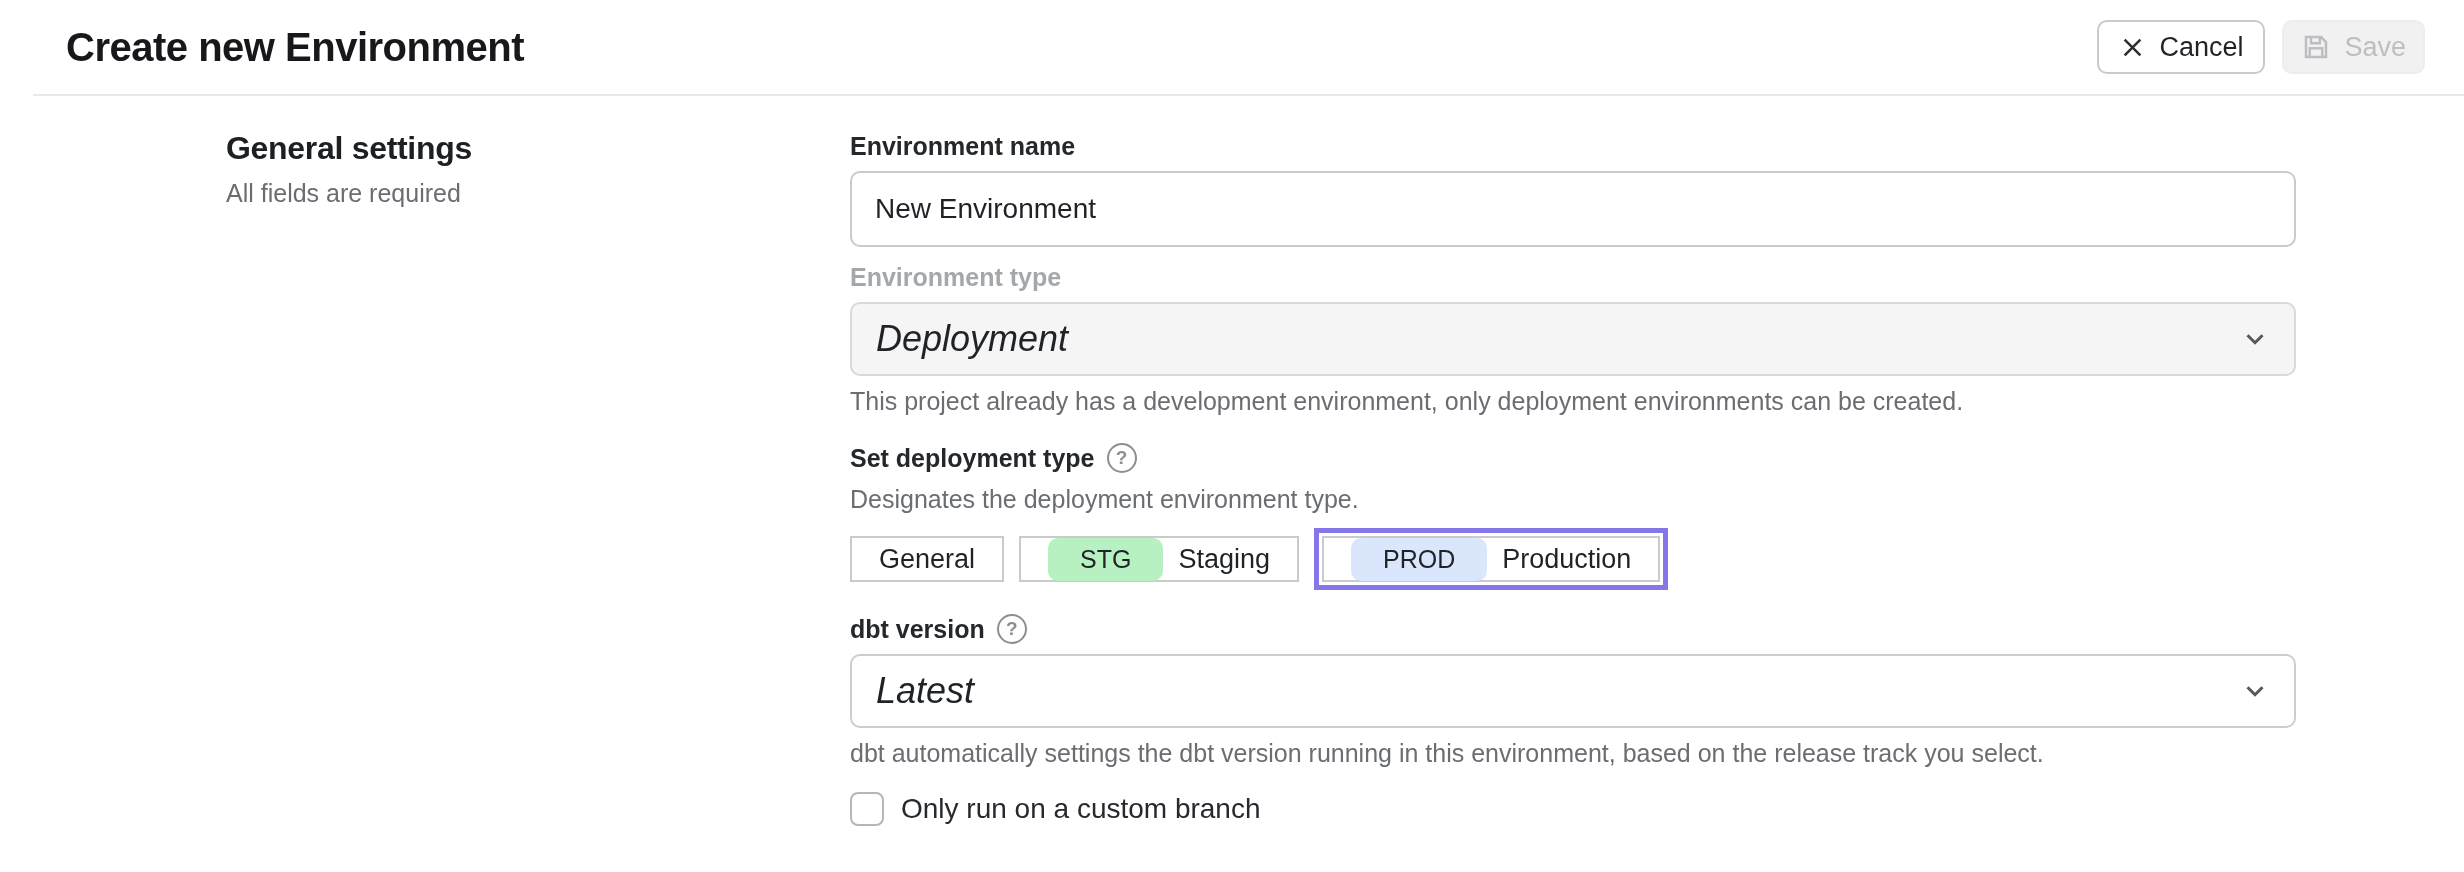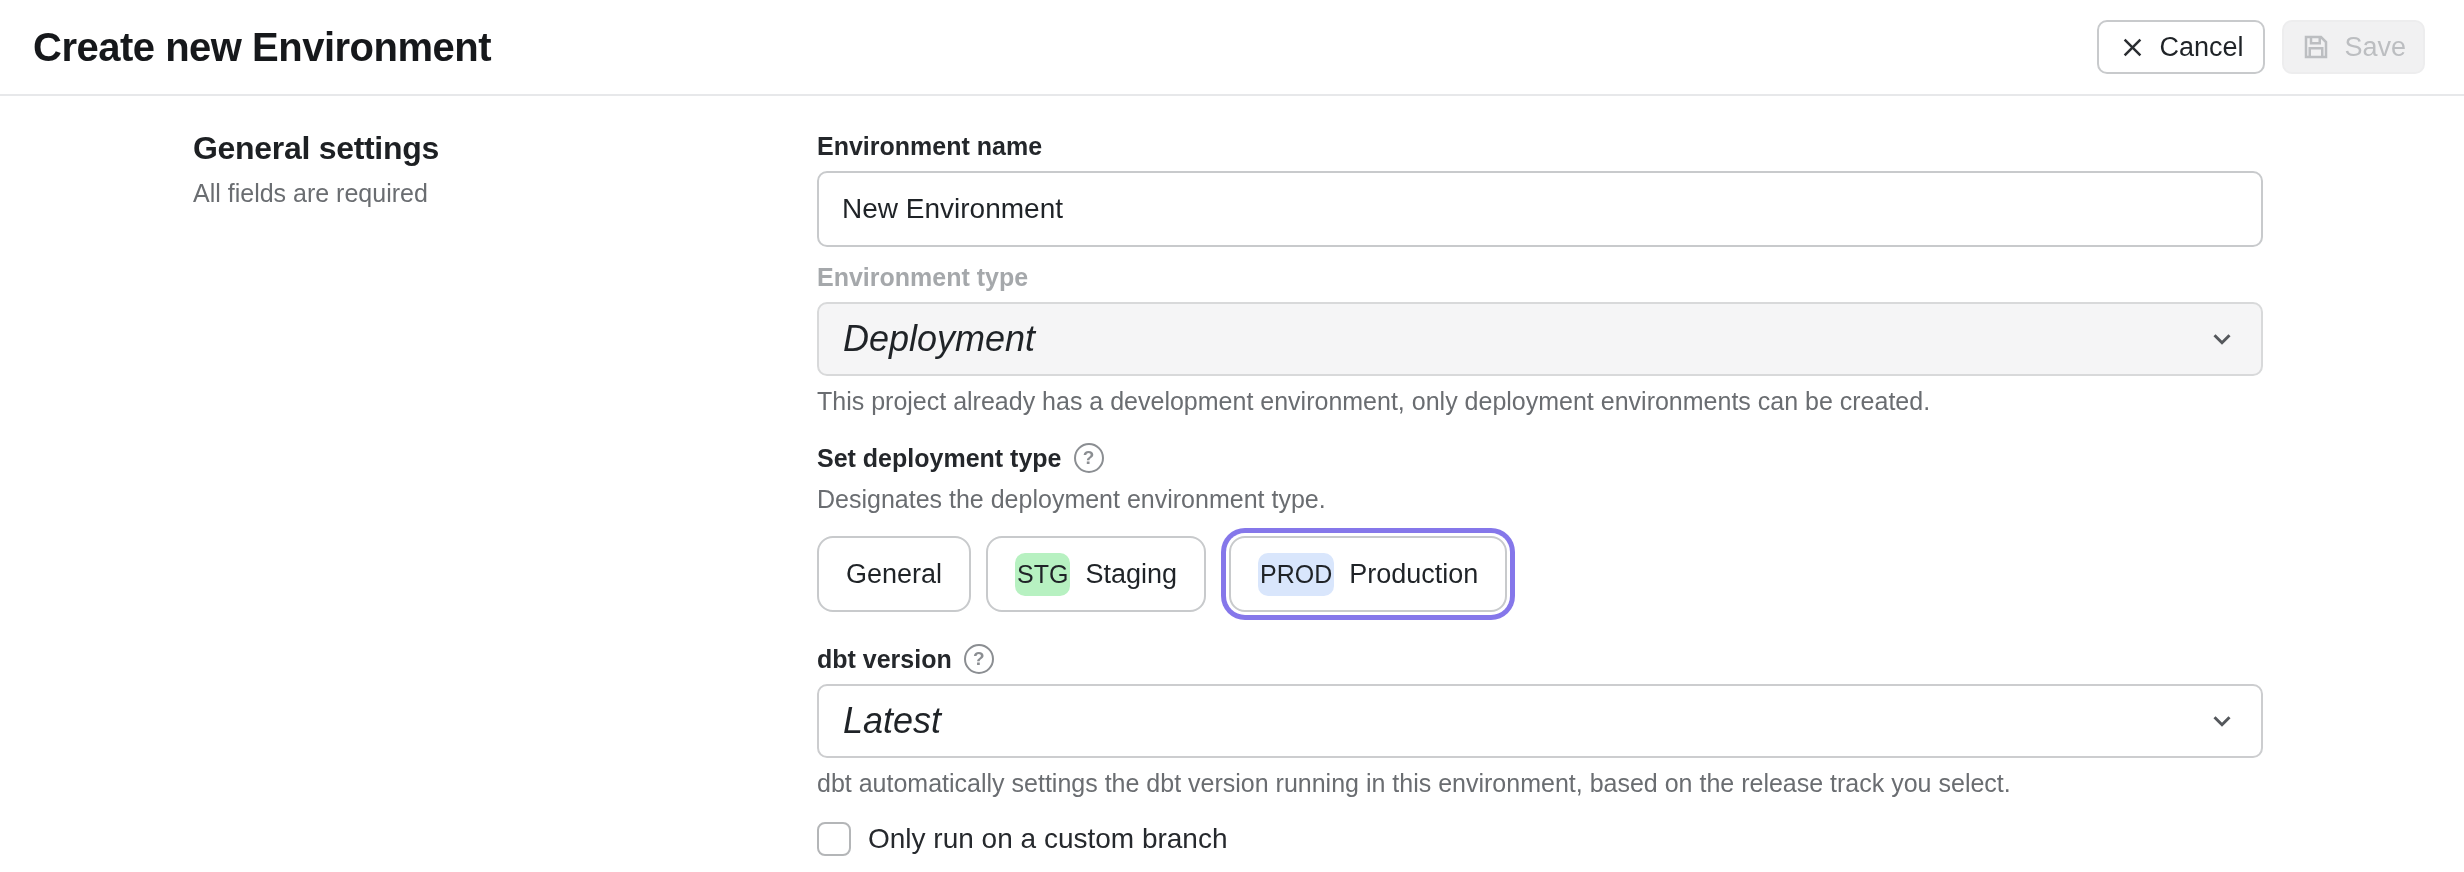--- a/index.html
+++ b/index.html
@@ -2,21 +2,21 @@
 <html><head>
 <meta charset="utf-8">
 <style>
   * { margin:0; padding:0; box-sizing:border-box; }
   html,body { background:#ffffff; }
   body {
     width:2464px; height:872px; position:relative;
     font-family:"Liberation Sans", sans-serif;
     color:#1f2327;
   }
-  .page { position:absolute; inset:0; background:#fff; overflow:hidden; }
+  .page { position:absolute; inset:0; background:#fff; overflow:hidden;margin-left:33px; }
 
   
   .header {
     position:absolute; top:0; left:0; right:0; height:96px;
     border-bottom:2px solid #e7e8ea;
     display:flex; align-items:center; justify-content:space-between;
     padding:0 39px 0 33px; background:#fff;
   }
   .page-title { font-size:40px; font-weight:700; letter-spacing:-0.5px; color:#16181b; }
   .header-actions { display:flex; align-items:center; gap:17px; }
@@ -60,28 +60,28 @@
   .help-icon {
     width:30px; height:30px; border-radius:50%;
     border:2px solid #8b8e92; color:#8b8e92;
     font-size:19px; font-weight:700; line-height:26px;
     display:inline-flex; align-items:center; justify-content:center;
   }
   .section-desc { font-size:25px; color:#6a6d71; margin-top:11px; }
 
   .type-row { display:flex; align-items:center; gap:15px; margin-top:22px; }
   .type-btn {
-    height:76px; border:2px solid #c8cacc; border-radius:16px; background:#fff;
+    height:46px; border:2px solid #c8cacc; border-radius:0; background:#fff;
     display:inline-flex; align-items:center; gap:15px; padding:0 27px;
     font-size:27px; color:#1f2327; cursor:pointer;
     font-family:"Liberation Sans", sans-serif;
     text-align:right;
   }
   .type-btn.selected { box-shadow:0 0 0 3px #ffffff, 0 0 0 8px #8577ea; margin:0 8px; }
-  .badge { border-radius:10px; padding:7px 2px; font-size:25px; color:#1f2327; }
+  .badge { border-radius:10px; padding:7px 32px; font-size:25px; color:#1f2327; }
   .badge-stg { background:#b7f1c1; }
   .badge-prod { background:#d9e6fc; }
 
   .checkbox-row { display:flex; align-items:center; gap:17px; margin-top:24px; }
   .checkbox {
     width:34px; height:34px; border:2px solid #b4b6b8; border-radius:8px;
     background:#fff; flex:0 0 auto; cursor:pointer;
   }
   .checkbox-label { font-size:28px; color:#26292d; font-weight:500; }
 </style>

